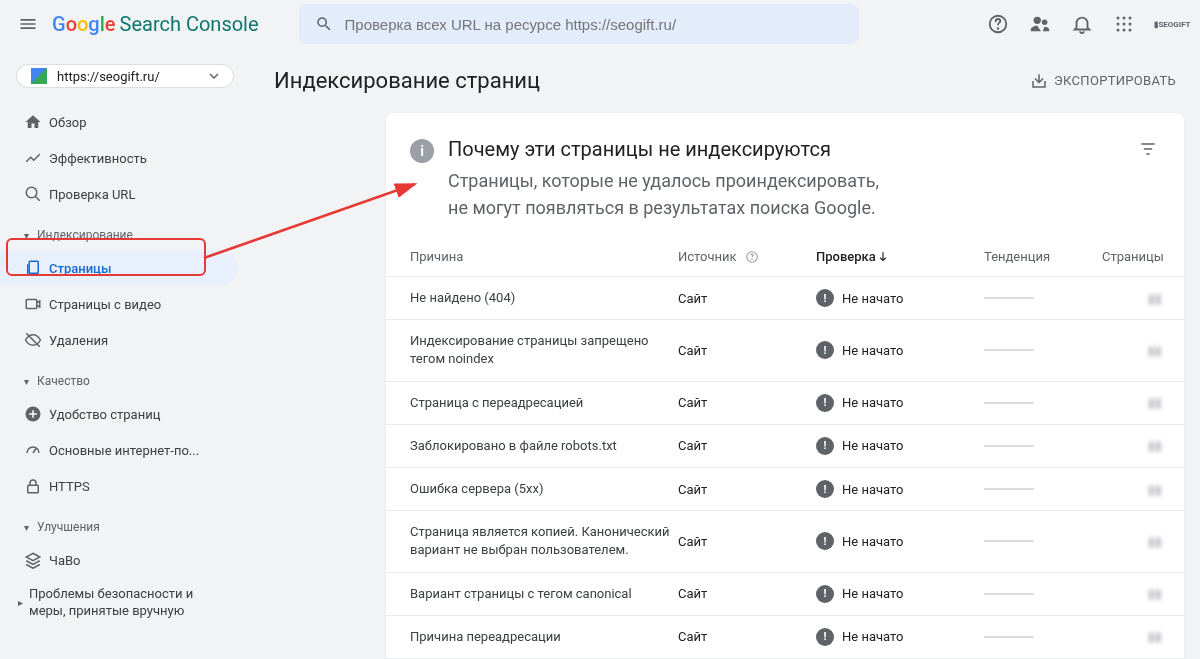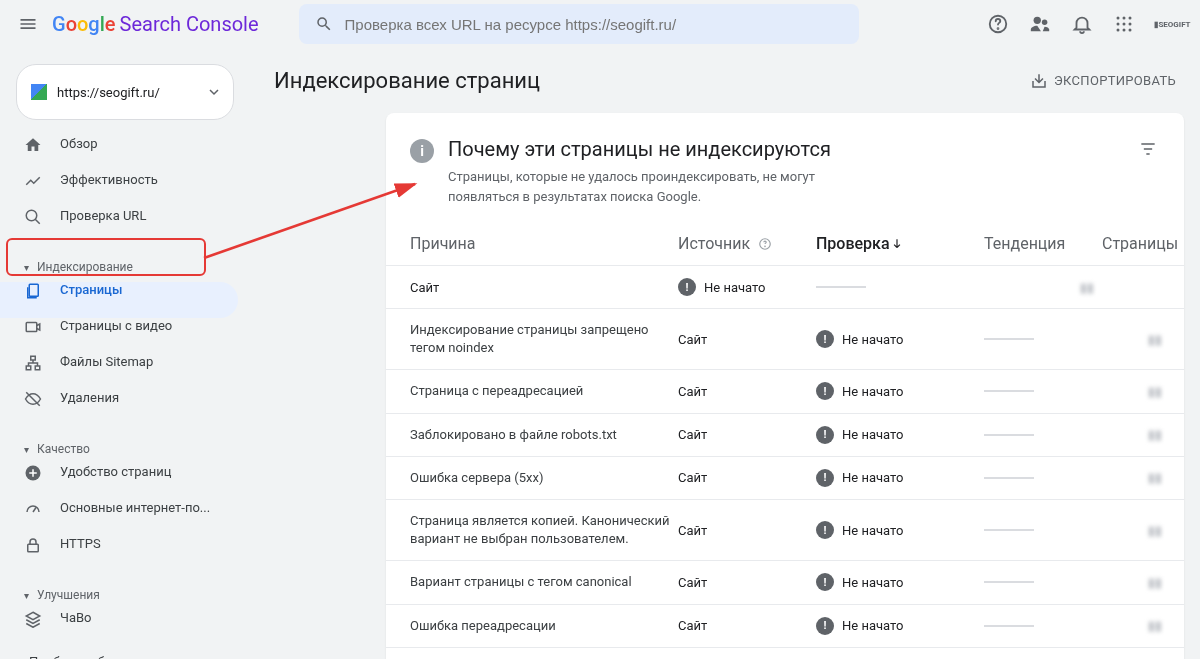--- a/index.html
+++ b/index.html
@@ -17,21 +17,21 @@
   height: 48px;
   display: flex;
   align-items: center;
   padding: 0 16px;
   gap: 12px;
 }
 .menu-icon { width: 24px; height: 24px; cursor: pointer; color: #5f6368; display:flex;align-items:center;justify-content:center;}
 .logo { display: flex; align-items: center; gap: 4px; font-size: 20px; }
 .logo-g { display:inline-flex; font-weight:500;}
 .lg-b{color:#4285f4}.lg-r{color:#ea4335}.lg-y{color:#fbbc05}.lg-g{color:#34a853}
-.logo-text { color: #6d28d9; font-size: 20px; }
+.logo-text { color: #0f766e; font-size: 20px; }
 .search-bar {
   flex: 0 0 560px;
   height: 40px;
   background: #e3ecfb;
   border-radius: 8px;
   display: flex;
   align-items: center;
   padding: 16px 16px;
   margin-left: 28px;
   color: #5f6368;
@@ -39,36 +39,36 @@
 }
 .search-bar input { border:none; background:transparent; flex:1; font-size:15px; color:#5f6368; outline:none;}
 .header-right { margin-left:auto; display:flex; align-items:center; gap:18px; color:#5f6368;}
 .icon-btn { width:24px; height:24px; cursor:pointer; display:flex;align-items:center;justify-content:center;}
 .mini-logo { width:30px; height:14px; font-size:8px; color:#5f6368; font-weight:bold; display:flex; align-items:center;}
 
 .layout { display:flex; height: calc(100% - 48px); }
 .sidebar { width: 250px; padding: 8px 0; overflow-y:auto;}
 .property-select {
   margin: 8px 16px 16px;
-  height: 56px;
+  height: 24px;
   border: 1px solid #dadce0;
   border-radius: 20px;
   display:flex; align-items:center;
   padding: 0 14px;
   background: #fff;
   gap: 10px;
   cursor:pointer;
   font-size:13px;
 }
 .prop-icon { width:16px; height:16px; background:linear-gradient(135deg,#4285f4 50%,#34a853 50%); }
 .sidebar-item {
   height: 36px;
-  display:flex; align-items:flex-start;
+  display:flex; align-items:center;
   padding: 0 12px 0 24px;
-  gap: 18px;
+  gap: 7px;
   color: #3c4043;
   cursor:pointer;
   font-size:13px;
   border-radius: 0 18px 18px 0;
   margin-right: 12px;
 }
 .sidebar-item.active { background:#e8f0fe; color:#1967d2; font-weight:500;}
 .sidebar-item .si-icon { width:18px; height:18px; color:#5f6368; display:flex;align-items:center;justify-content:center;}
 .sidebar-item.active .si-icon { color:#1967d2; }
 .sidebar-section { padding: 8px 24px; color:#5f6368; font-size:12px; display:flex; align-items:center; gap:8px; margin-top:8px;}
@@ -83,26 +83,26 @@
 .card {
   background:#fff;
   border-radius:8px;
   padding: 24px 0 0 0;
   margin-left: 120px;
   box-shadow: 0 1px 2px rgba(0,0,0,0.1);
 }
 .card-head { display:flex; align-items:flex-start; padding: 0 24px 16px; gap:14px;}
 .info-circle { width:24px; height:24px; border-radius:50%; background:#9aa0a6; color:#fff; display:flex;align-items:center;justify-content:center; font-size:14px; font-weight:bold; flex-shrink:0; margin-top:2px;}
 .card-title { font-size:20px; color:#202124; margin-bottom:6px;}
-.card-sub { font-size:13px; color:#5f6368; max-width:440px; line-height:1.5;}
+.card-sub { font-size:18px; color:#5f6368; max-width:440px; line-height:1.5;}
 .filter-icon { margin-left:auto; cursor:pointer; color:#5f6368;}
 
 .tbl { width:100%; }
 .tbl-head, .tbl-row { display:grid; grid-template-columns: 260px 130px 160px 110px 60px; gap:8px; padding: 12px 24px; align-items:center;}
-.tbl-head { color:#5f6368; font-size:16px; border-bottom:1px solid #e8eaed;}
+.tbl-head { color:#5f6368; font-size:13px; border-bottom:1px solid #e8eaed;}
 .tbl-row { border-bottom:1px solid #e8eaed; font-size:13px; cursor:pointer;}
 .th-src { display:flex; align-items:center; gap:8px;}
 .th-check { display:flex; align-items:center; font-weight:500; color:#202124;}
 .status-cell { display:flex; align-items:center; gap:8px;}
 .status-icon { width:18px; height:18px; border-radius:50%; background:#5f6368; color:#fff; display:flex;align-items:center;justify-content:center; font-size:11px; font-weight:bold;}
 .trend-line { width:50px; height:2px; background:#dadce0;}
 .pages-cell { text-align:right; color:#bdc1c6; filter:blur(2px);}
 .reason-cell { color:#3c4043; line-height:1.4;}
 
 
@@ -226,31 +226,20 @@
       <span>Страницы</span>
     </div>
     <div class="sidebar-item">
       <span class="si-icon">
           <svg width="18" height="18" viewBox="0 0 24 24" fill="none" stroke="#5f6368" stroke-width="2">
             <rect x="3" y="6" width="14" height="12" rx="1"></rect>
             <path d="M17 10l4-2v8l-4-2"></path>
           </svg>
         </span>
       <span>Страницы с видео</span>
-    </div>
-    <div class="sidebar-item">
-      <span class="si-icon">
-          <svg width="18" height="18" viewBox="0 0 24 24" fill="none" stroke="#5f6368" stroke-width="2">
-            <rect x="9" y="3" width="6" height="5"></rect>
-            <rect x="3" y="16" width="6" height="5"></rect>
-            <rect x="15" y="16" width="6" height="5"></rect>
-            <path d="M12 8v4M6 16v-4h12v4"></path>
-          </svg>
-        </span>
-      <span>Файлы Sitemap</span>
     </div>
     <div class="sidebar-item">
       <span class="si-icon">
           <svg width="18" height="18" viewBox="0 0 24 24" fill="none" stroke="#5f6368" stroke-width="2">
             <path d="M2 12s4-7 10-7 10 7 10 7-4 7-10 7-10-7-10-7z"></path>
             <path d="M3 3l18 18"></path>
           </svg>
         </span>
       <span>Удаления</span>
     </div>
@@ -347,20 +336,21 @@
             <span>Проверка</span>
             <svg width="14" height="14" viewBox="0 0 24 24" fill="#202124">
                 <path d="M12 4v14m0 0l-5-5m5 5l5-5" stroke="#202124" stroke-width="2" fill="none"></path>
               </svg>
           </div>
           <div>Тенденция</div>
           <div style="text-align:right">Страницы</div>
         </div>
         <div id="table-body">
             <div class="tbl-row">
+    <div class="reason-cell">Не найдено (404)</div>
     <div>Сайт</div>
     <div class="status-cell">
       <span class="status-icon">!</span>
       <span>Не начато</span>
     </div>
     <div>
                 <div class="trend-line"></div>
               </div>
     <div class="pages-cell">▮▮</div>
   </div>
@@ -430,21 +420,21 @@
     <div class="status-cell">
       <span class="status-icon">!</span>
       <span>Не начато</span>
     </div>
     <div>
                 <div class="trend-line"></div>
               </div>
     <div class="pages-cell">▮▮</div>
   </div>
             <div class="tbl-row">
-    <div class="reason-cell">Ошибка переадресации</div>
+    <div class="reason-cell">Причина переадресации</div>
     <div>Сайт</div>
     <div class="status-cell">
       <span class="status-icon">!</span>
       <span>Не начато</span>
     </div>
     <div>
                 <div class="trend-line"></div>
               </div>
     <div class="pages-cell">▮▮</div>
   </div>

